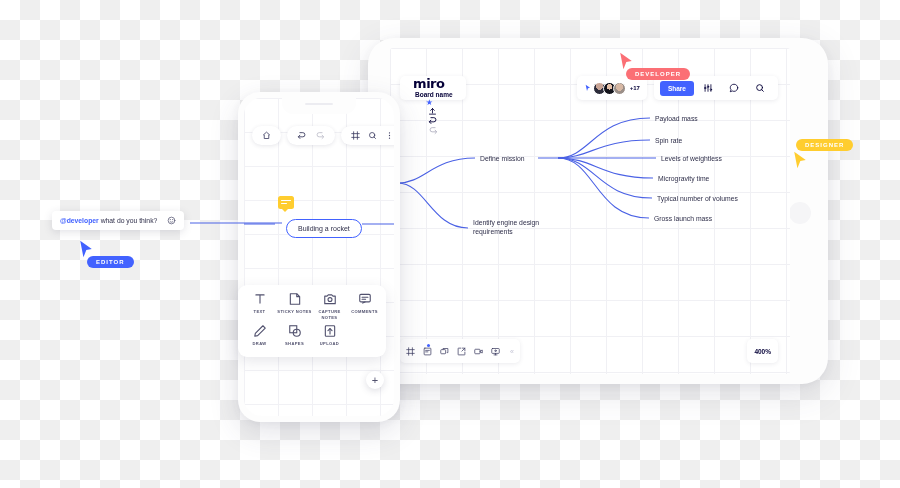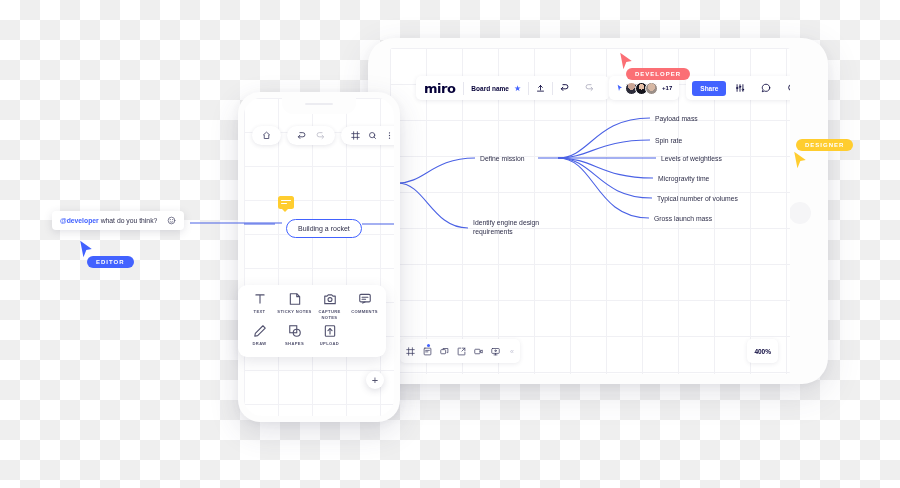--- a/index.html
+++ b/index.html
@@ -53,21 +53,21 @@
     height: 24px;
     display: flex; align-items: center;
   }
   .t-pill {
     background: #fff;
     border-radius: 5px;
     height: 24px;
     display: flex; align-items: center;
     box-shadow: 0 1px 4px rgba(60,60,90,0.10);
   }
-  .t-left { margin-left: 26px; padding: 0 8px; gap: 0; }
+  .t-left { margin-left: 10px; padding: 0 8px; gap: 0; flex-direction: column; }
   .miro-logo {
     font-family: "DejaVu Sans", sans-serif;
     font-size: 13px; font-weight: 700;
     color: #050038; letter-spacing: -0.5px;
     padding-right: 8px;
   }
   .t-div { width: 1px; height: 13px; background: #e6e6ee; }
   .board-name {
     font-size: 6.5px; color: #050038; font-weight: 600;
     padding: 0 5px 0 7px; white-space: nowrap;

